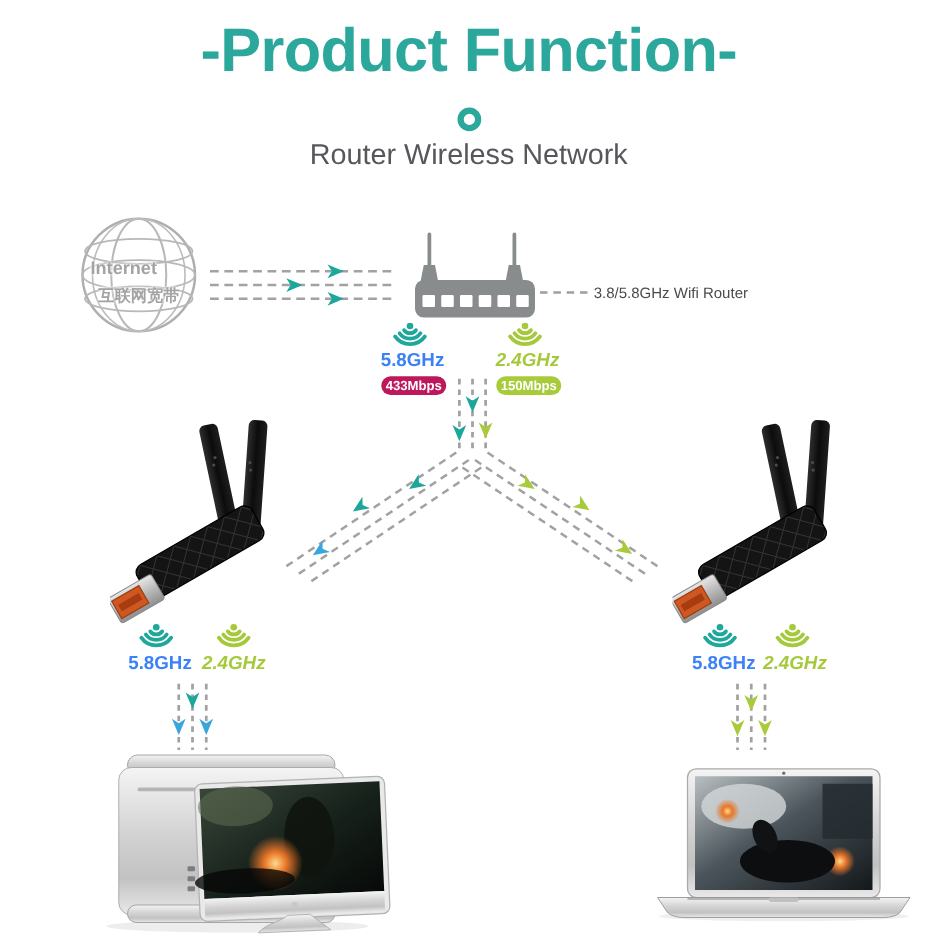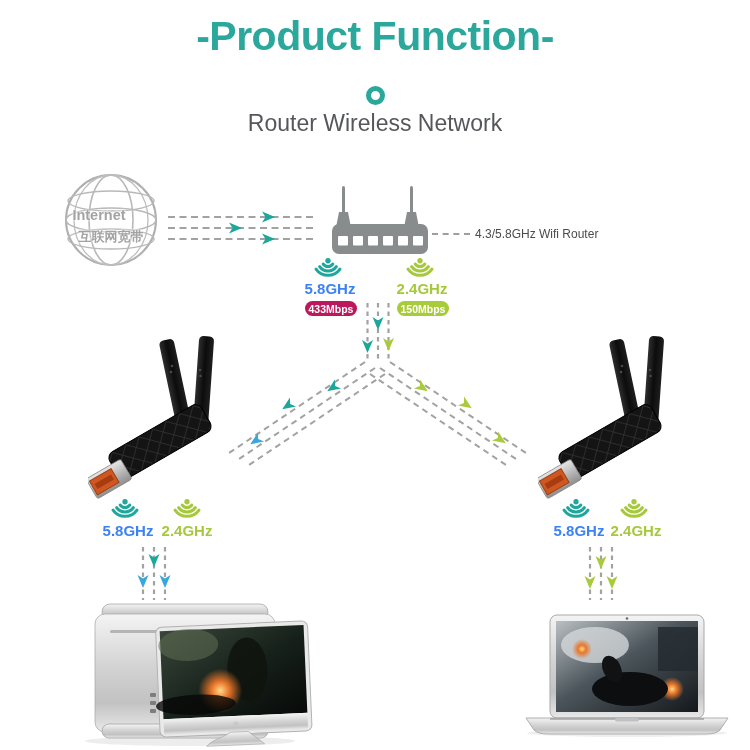--- a/index.html
+++ b/index.html
@@ -1,30 +1,30 @@
 <!DOCTYPE html>
 <html><head>
 <meta charset="utf-8">
 <style>
   html,body{margin:0;padding:0;background:#fff;}
   .canvas{position:relative;width:750px;height:750px;background:#ffffff;overflow:hidden;
           font-family:"Liberation Sans",sans-serif;}
   .abs{position:absolute;}
-  .title{top:13px;left:0;width:100%;text-align:center;font-size:41px;font-weight:bold;
+  .title{top:13px;left:0;width:100%;text-align:center;font-size:49px;font-weight:bold;
          color:#2BA79C;letter-spacing:-0.5px;}
   .ring{left:366px;top:86px;width:9px;height:9px;border:5.5px solid #2BA79C;border-radius:50%;}
   .subtitle{top:110px;left:0;width:100%;text-align:center;font-size:23px;color:#56575B;}
   .globe-text1{left:50px;top:207px;width:98px;text-align:center;font-size:14.5px;font-weight:bold;
          color:#A3A3A3;text-shadow:0 0 3px #fff,0 0 3px #fff;}
   .globe-text2{left:62px;top:228px;width:98px;text-align:center;font-size:13px;font-weight:bold;
          color:#A3A3A3;text-shadow:0 0 3px #fff,0 0 3px #fff;}
   .router-label{left:475px;top:227px;font-size:12px;color:#4B4B4D;}
   .router-dash{left:432px;top:233px;width:38px;border-top:2px dashed #9E9E9E;}
   .freq{font-weight:bold;font-size:15px;width:60px;text-align:center;}
-  .teal{color:#3b82f6;} .green{color:#A5C93B;}
+  .teal{color:#3b82f6;} .green{color:#A5C93B;font-style:italic;}
   .pill{color:#fff;font-weight:bold;font-size:10.5px;line-height:12px;padding:1.5px 0;
         border-radius:9px;width:52px;text-align:center;}
   .pill-teal{background:#be185d;} .pill-green{background:#A8CB3A;}
 </style>
 </head>
 <body>
 
 <div class="canvas">
 
   <svg width="0" height="0" style="position:absolute" aria-hidden="true">
@@ -108,21 +108,21 @@
     <g fill="#ffffff">
       <rect x="8" y="52" width="10" height="9.5" rx="1"></rect>
       <rect x="23" y="52" width="10" height="9.5" rx="1"></rect>
       <rect x="38" y="52" width="10" height="9.5" rx="1"></rect>
       <rect x="53" y="52" width="10" height="9.5" rx="1"></rect>
       <rect x="68" y="52" width="10" height="9.5" rx="1"></rect>
       <rect x="83" y="52" width="10" height="9.5" rx="1"></rect>
     </g>
   </svg>
   <div class="abs router-dash"></div>
-  <div class="abs router-label">4.3/5.8GHz Wifi Router</div>
+  <div class="abs router-label">3.8/5.8GHz Wifi Router</div>
 
   <svg class="abs" style="left:314px;top:258px;color:#20A79B" width="28" height="22" viewBox="0 0 24 19">
       <use href="#g-wifi"></use>
     </svg>
   <div class="abs freq teal" style="left:300px;top:280px">5.8GHz</div>
   <div class="abs pill pill-teal" style="left:305px;top:301px">433Mbps</div>
 
   <svg class="abs" style="left:406px;top:258px;color:#A5C93B" width="28" height="22" viewBox="0 0 24 19">
       <use href="#g-wifi"></use>
     </svg>

